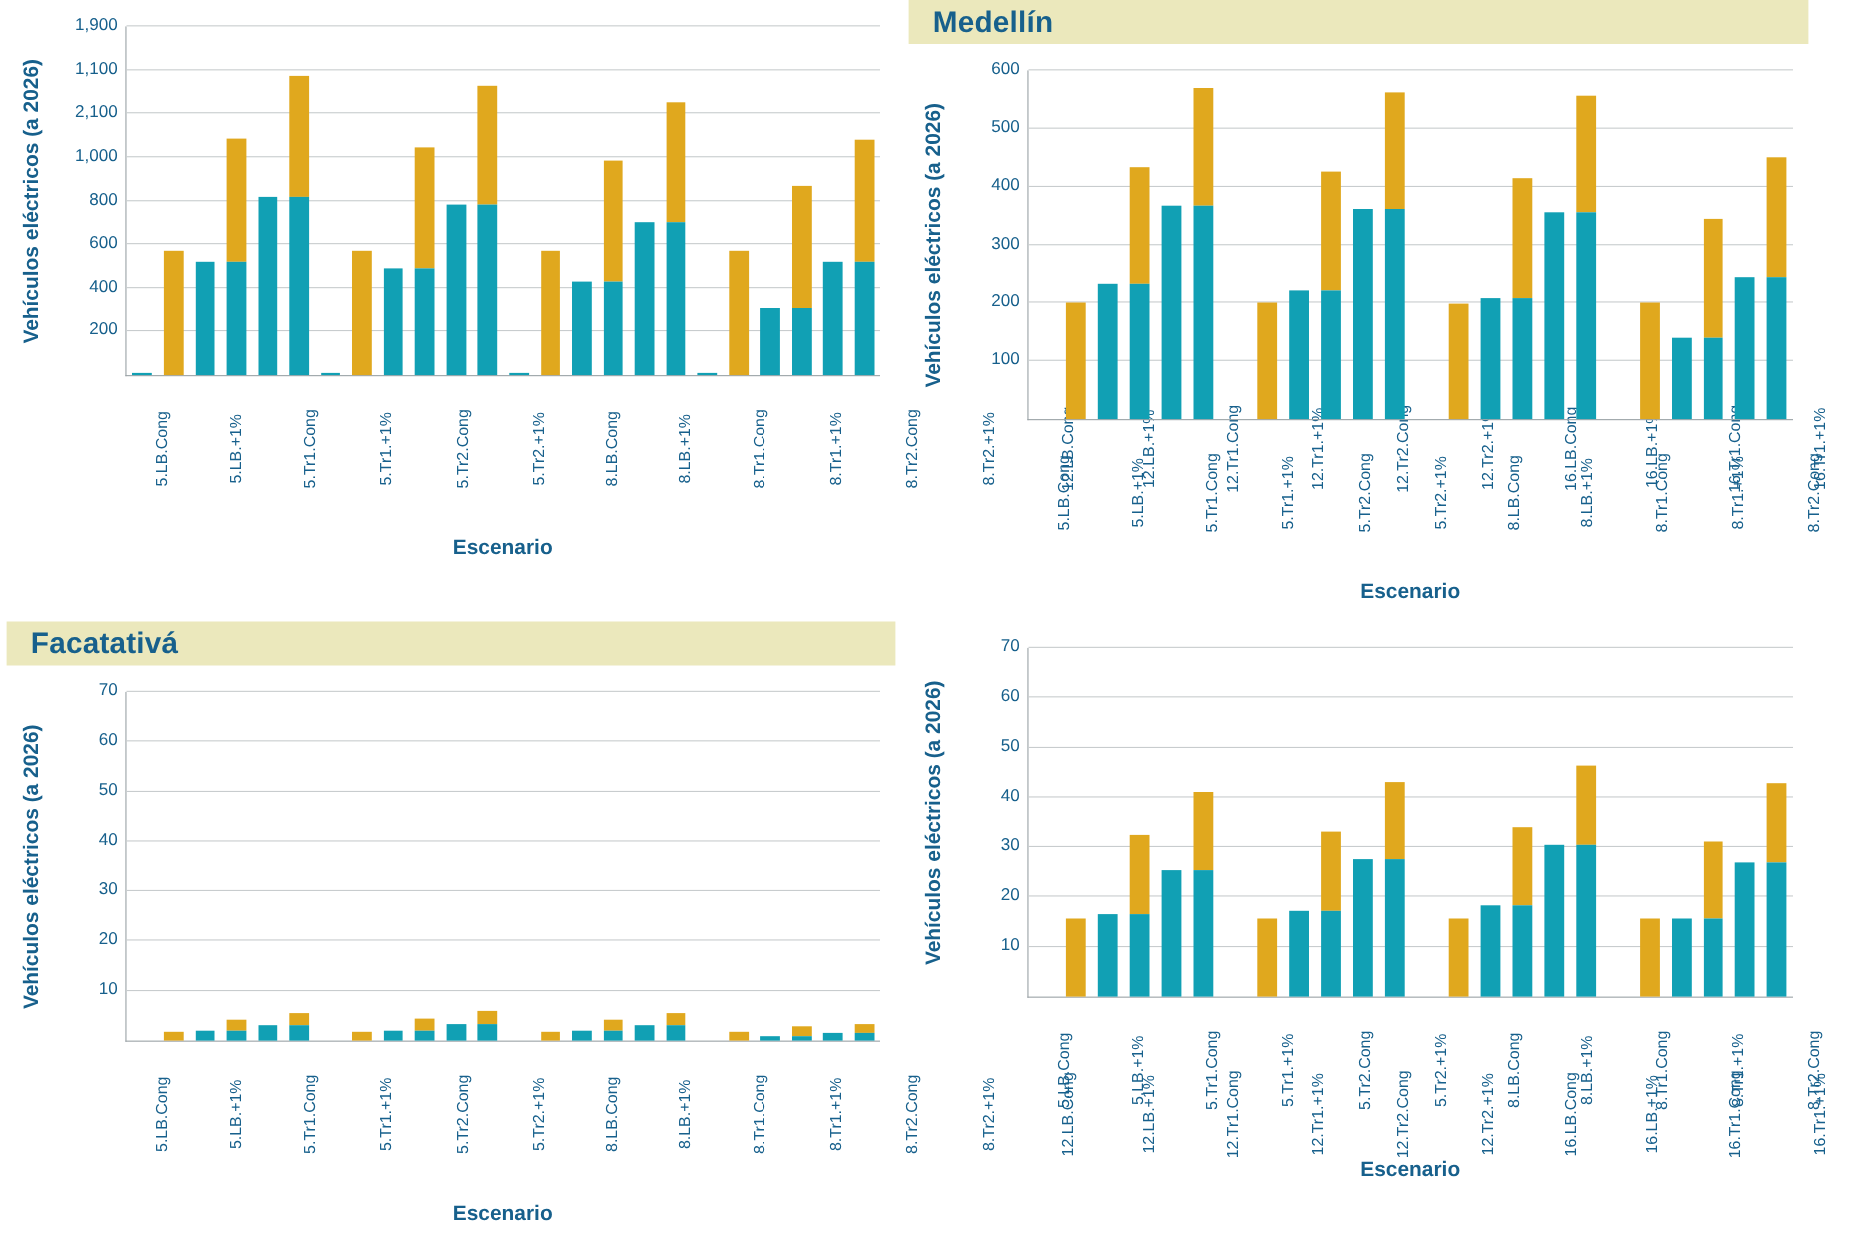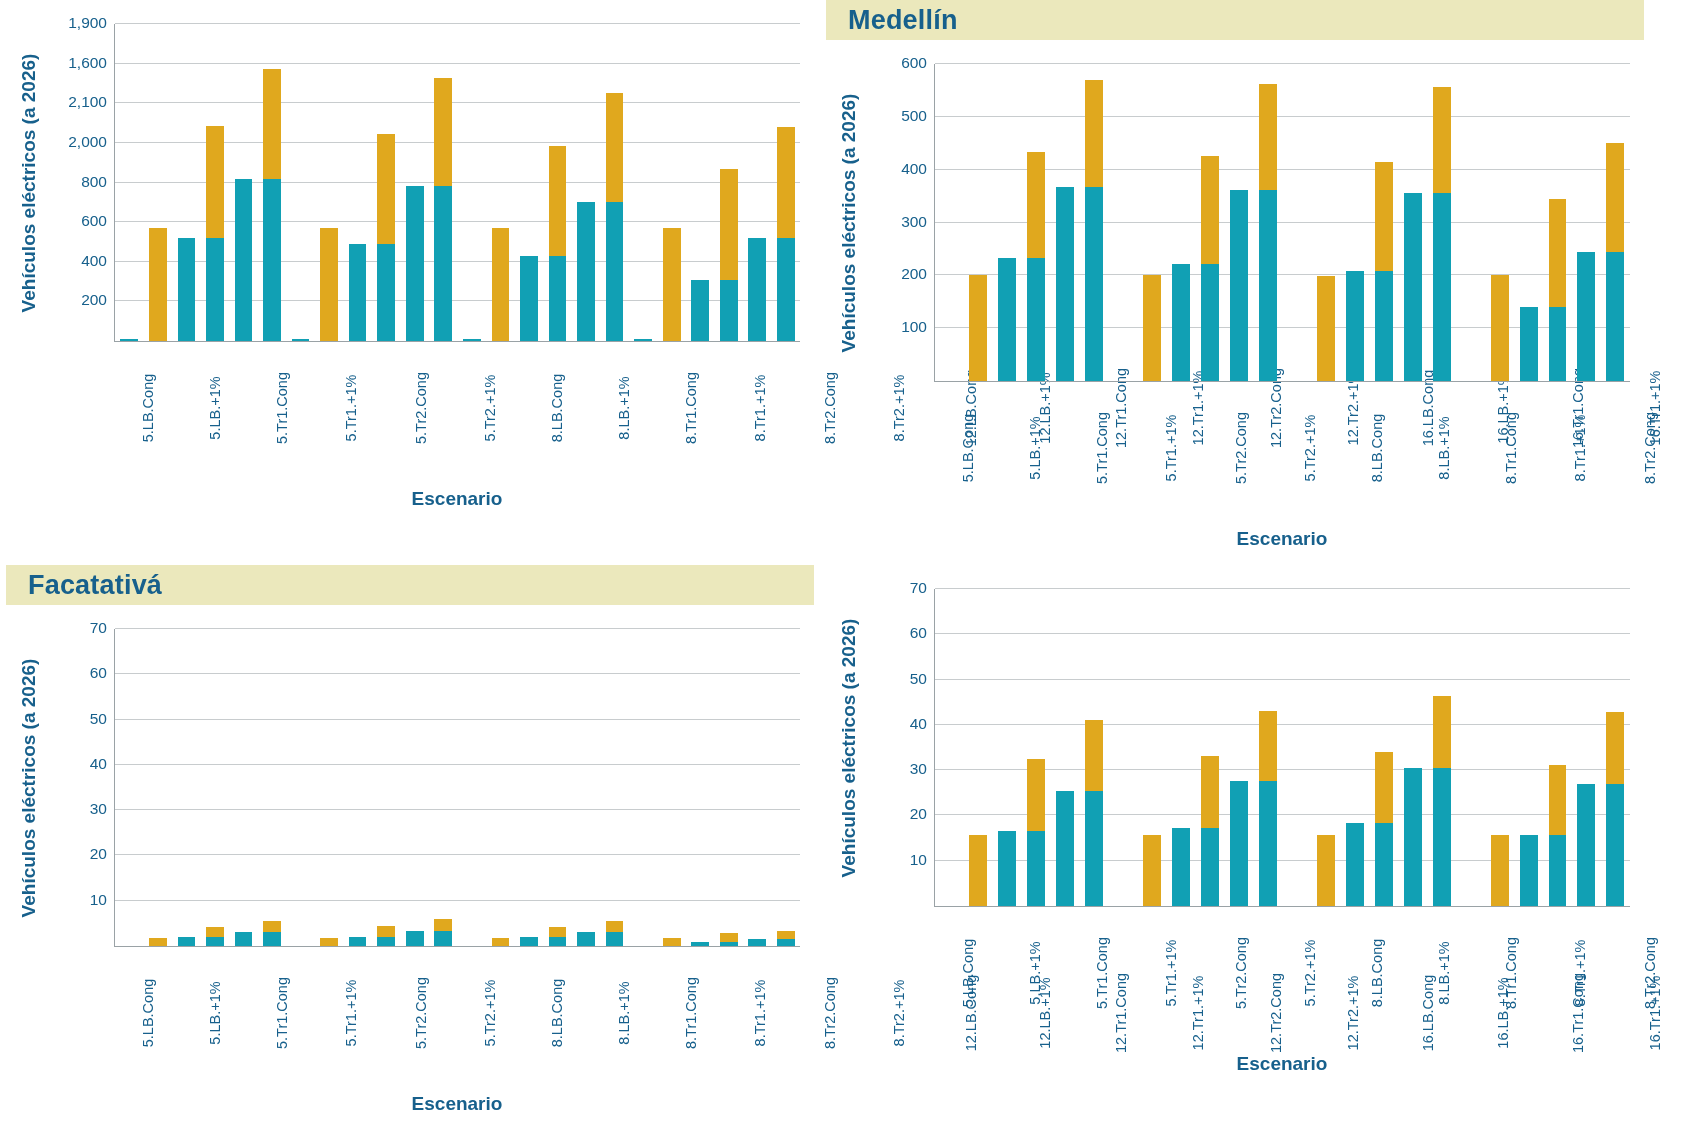--- a/index.html
+++ b/index.html
@@ -41,27 +41,27 @@
           <div class="gridline" style="bottom: 25%;">
             <div class="ytick">400</div>
           </div>
           <div class="gridline" style="bottom: 37.5%;">
             <div class="ytick">600</div>
           </div>
           <div class="gridline" style="bottom: 50%;">
             <div class="ytick">800</div>
           </div>
           <div class="gridline" style="bottom: 62.5%;">
-            <div class="ytick">2,000</div>
+            <div class="ytick">1,000</div>
           </div>
           <div class="gridline" style="bottom: 75%;">
             <div class="ytick">2,100</div>
           </div>
           <div class="gridline" style="bottom: 87.5%;">
-            <div class="ytick">1,600</div>
+            <div class="ytick">1,100</div>
           </div>
           <div class="gridline" style="bottom: 100%;">
             <div class="ytick">1,900</div>
           </div>
           <div class="bars">
             <div class="slot">
               <div class="bar" style="height: 0.5%;">
                 <div class="seg-bot" style="height: 100%;"></div>
               </div>
             </div>

